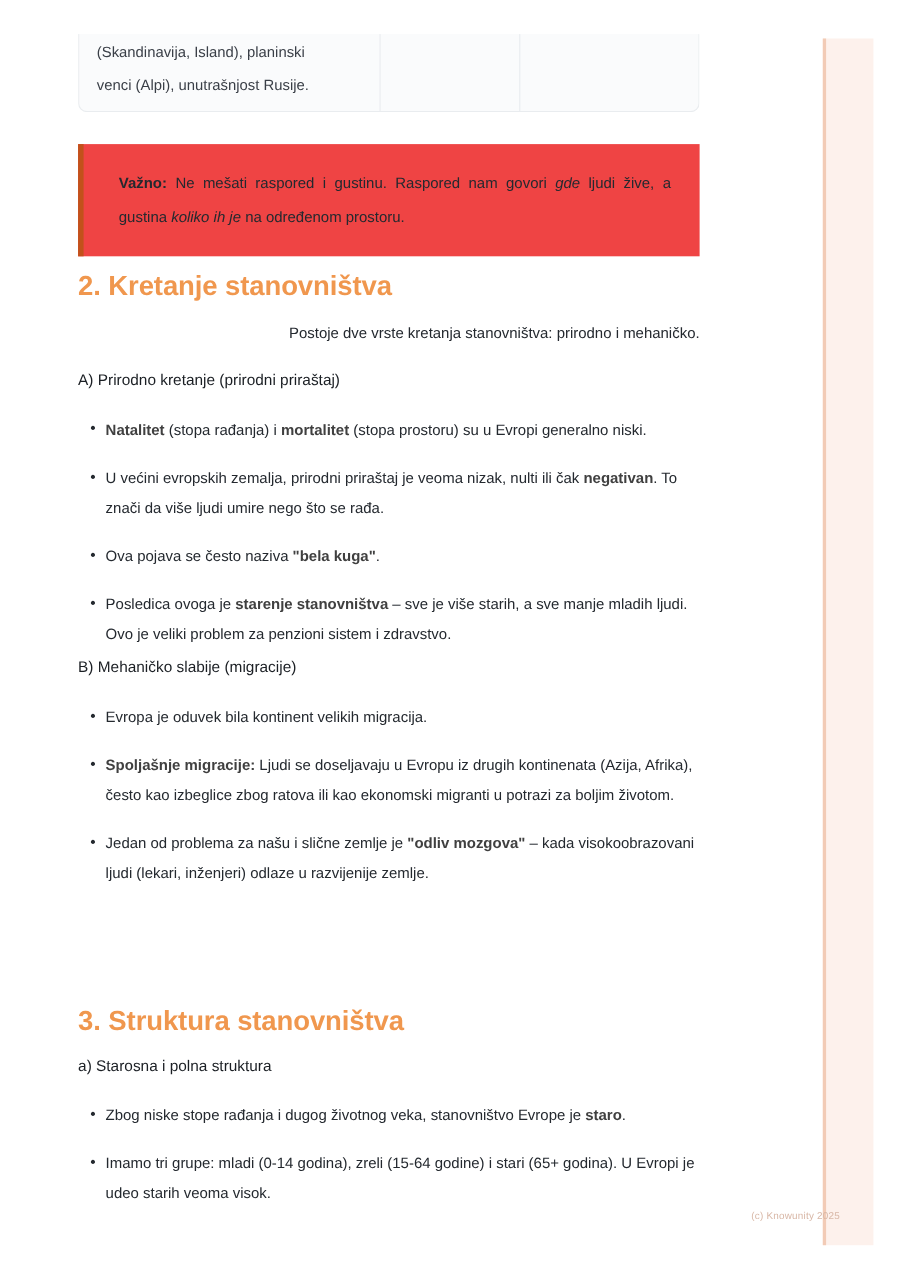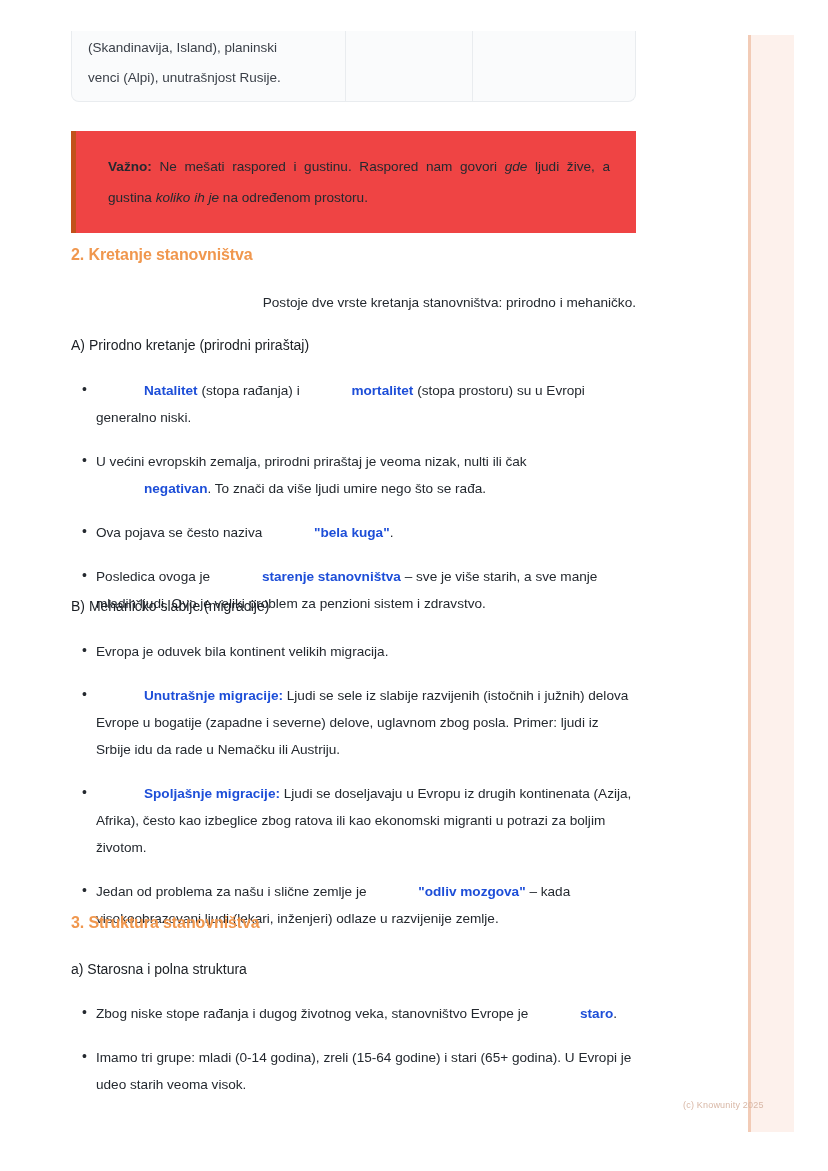--- a/index.html
+++ b/index.html
@@ -89,21 +89,21 @@
     line-height: 31px;
     color: #24292f;
     text-align: justify;
   }
   .callout b { font-weight: 700; }
   .callout i { font-style: italic; }
 
   
   h2.section {
     margin: 0;
-    font-size: 16px;
+    font-size: 25px;
     font-weight: 700;
     color: #f0974e;
     letter-spacing: -0.1px;
   }
   h3.sub {
     margin: 0;
     font-size: 14px;
     font-weight: 400;
     color: #1b1f24;
   }
@@ -131,21 +131,21 @@
   ul.bullets li:last-child { margin-bottom: 0; }
   ul.bullets li::before {
     content: "•";
     position: absolute;
     left: 11px;
     top: -1px;
     font-size: 14px;
     color: #24292f;
     line-height: 27px;
   }
-  ul.bullets li b { font-weight: 700; color: #1d4ed8; margin-left: 48px; }
+  ul.bullets li b { font-weight: 700; color: #404040; }
 
   
   .blk { position: absolute; left: 71px; width: 565px; }
 
   
   .watermark {
     position: absolute;
     left: 683px;
     top: 1100px;
     font-size: 9px;
@@ -185,21 +185,20 @@
     <li><b>Natalitet</b><span> (stopa rađanja) i </span><b>mortalitet</b><span> (stopa prostoru) su u Evropi generalno niski.</span></li>
     <li><span>U većini evropskih zemalja, prirodni priraštaj je veoma nizak, nulti ili čak </span><b>negativan</b><span>. To znači da više ljudi umire nego što se rađa.</span></li>
     <li><span>Ova pojava se često naziva </span><b>"bela kuga"</b><span>.</span></li>
     <li><span>Posledica ovoga je </span><b>starenje stanovništva</b><span> – sve je više starih, a sve manje mladih ljudi. Ovo je veliki problem za penzioni sistem i zdravstvo.</span></li>
   </ul>
 
   <h3 class="sub blk" style="top:598px;">B) Mehaničko slabije (migracije)</h3>
 
   <ul class="bullets blk" style="top:638px;">
     <li><span>Evropa je oduvek bila kontinent velikih migracija.</span><b></b><span></span></li>
-    <li><span></span><b>Unutrašnje migracije:</b><span> Ljudi se sele iz slabije razvijenih (istočnih i južnih) delova Evrope u bogatije (zapadne i severne) delove, uglavnom zbog posla. Primer: ljudi iz Srbije idu da rade u Nemačku ili Austriju.</span></li>
     <li><span></span><b>Spoljašnje migracije:</b><span> Ljudi se doseljavaju u Evropu iz drugih kontinenata (Azija, Afrika), često kao izbeglice zbog ratova ili kao ekonomski migranti u potrazi za boljim životom.</span></li>
     <li><span>Jedan od problema za našu i slične zemlje je </span><b>"odliv mozgova"</b><span> – kada visokoobrazovani ljudi (lekari, inženjeri) odlaze u razvijenije zemlje.</span></li>
   </ul>
 
   <h2 class="section blk" style="top:914px;">3. Struktura stanovništva</h2>
 
   <h3 class="sub blk" style="top:961px;">a) Starosna i polna struktura</h3>
 
   <ul class="bullets blk" style="top:1000px;">
     <li><span>Zbog niske stope rađanja i dugog životnog veka, stanovništvo Evrope je </span><b>staro</b><span>.</span></li>

